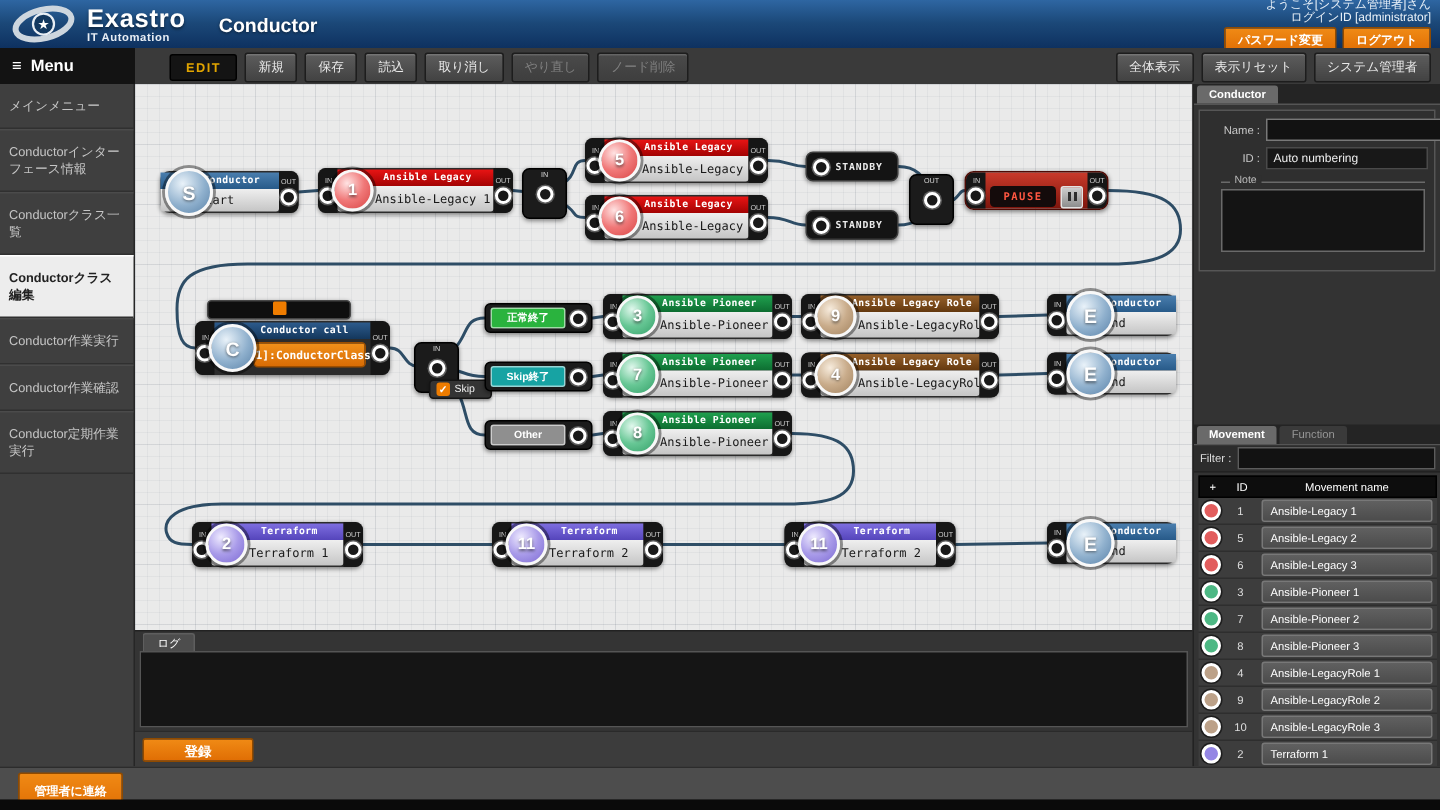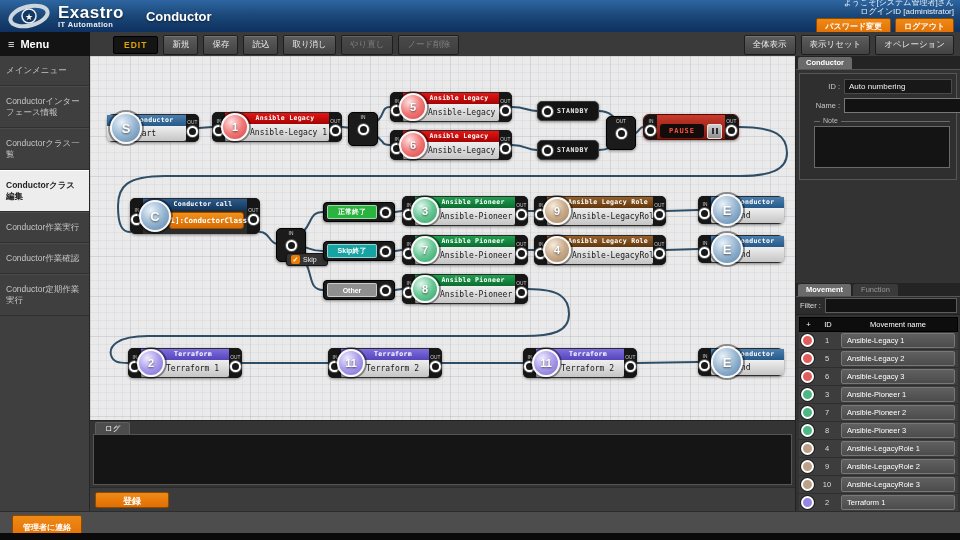--- a/index.html
+++ b/index.html
@@ -179,21 +179,21 @@
         <button class="tbtn">保存</button>
         <button class="tbtn">読込</button>
         <button class="tbtn">取り消し</button>
         <button class="tbtn disabled">やり直し</button>
         <button class="tbtn disabled">ノード削除</button>
       </span>
   </div>
   <div class="viewbtns">
       <button class="tbtn">全体表示</button>
       <button class="tbtn">表示リセット</button>
-      <button class="tbtn">オペレーション</button>
+      <button class="tbtn">システム管理者</button>
     </div>
 
   <div class="sidebar">
       <div class="side-item">メインメニュー</div>
       <div class="side-item">Conductorインターフェース情報</div>
       <div class="side-item">Conductorクラス一覧</div>
       <div class="side-item active">Conductorクラス編集</div>
       <div class="side-item">Conductor作業実行</div>
       <div class="side-item">Conductor作業確認</div>
       <div class="side-item">Conductor定期作業実行</div>
@@ -314,21 +314,21 @@
           </div>
           <div class="port out">
             <div class="plabel">OUT</div>
             <div class="pcircle"></div>
           </div>
         </div>
         <div class="node oplabel" style="left: 48px; top: 144px; width: 96px; height: 13px; flex-direction: column;">
           <div class="opsq"></div>
           <div class="optext">[1]:オペレーション</div>
         </div>
-        <div class="node call" style="left: 40px; top: 142px; width: 130px; height: 36px;">
+        <div class="node call" style="left: 40px; top: 158px; width: 130px; height: 36px;">
           <div class="port in">
             <div class="plabel">IN</div>
             <div class="pcircle"></div>
           </div>
           <div class="ncol">
             <div class="nhead hc-call">Conductor call</div>
             <div class="nbtn">[1]:ConductorClass</div>
           </div>
           <div class="port out">
             <div class="plabel">OUT</div>
@@ -519,26 +519,26 @@
   <div class="registerbar">
     <button class="btn-orange register-btn">登録</button>
   </div>
 
   <div class="rightpanel">
     <div class="rp-tabs">
       <div class="rp-tab active">Conductor</div>
     </div>
     <div class="props">
       <div class="prop-row">
+        <div class="prop-label">Name :</div>
+        <input class="prop-input" value="" style="">
+      </div>
+      <div class="prop-row">
         <div class="prop-label">ID :</div>
         <div class="prop-value">Auto numbering</div>
-      </div>
-      <div class="prop-row">
-        <div class="prop-label">Name :</div>
-        <input class="prop-input" value="" style="">
       </div>
       <div class="note-wrap">
         <div class="note-label">Note</div>
         <textarea class="note-area" style=""></textarea>
       </div>
     </div>
     <div class="palette">
       <div class="rp-tabs">
           <div class="rp-tab active">Movement</div>
           <div class="rp-tab inactive">Function</div>

